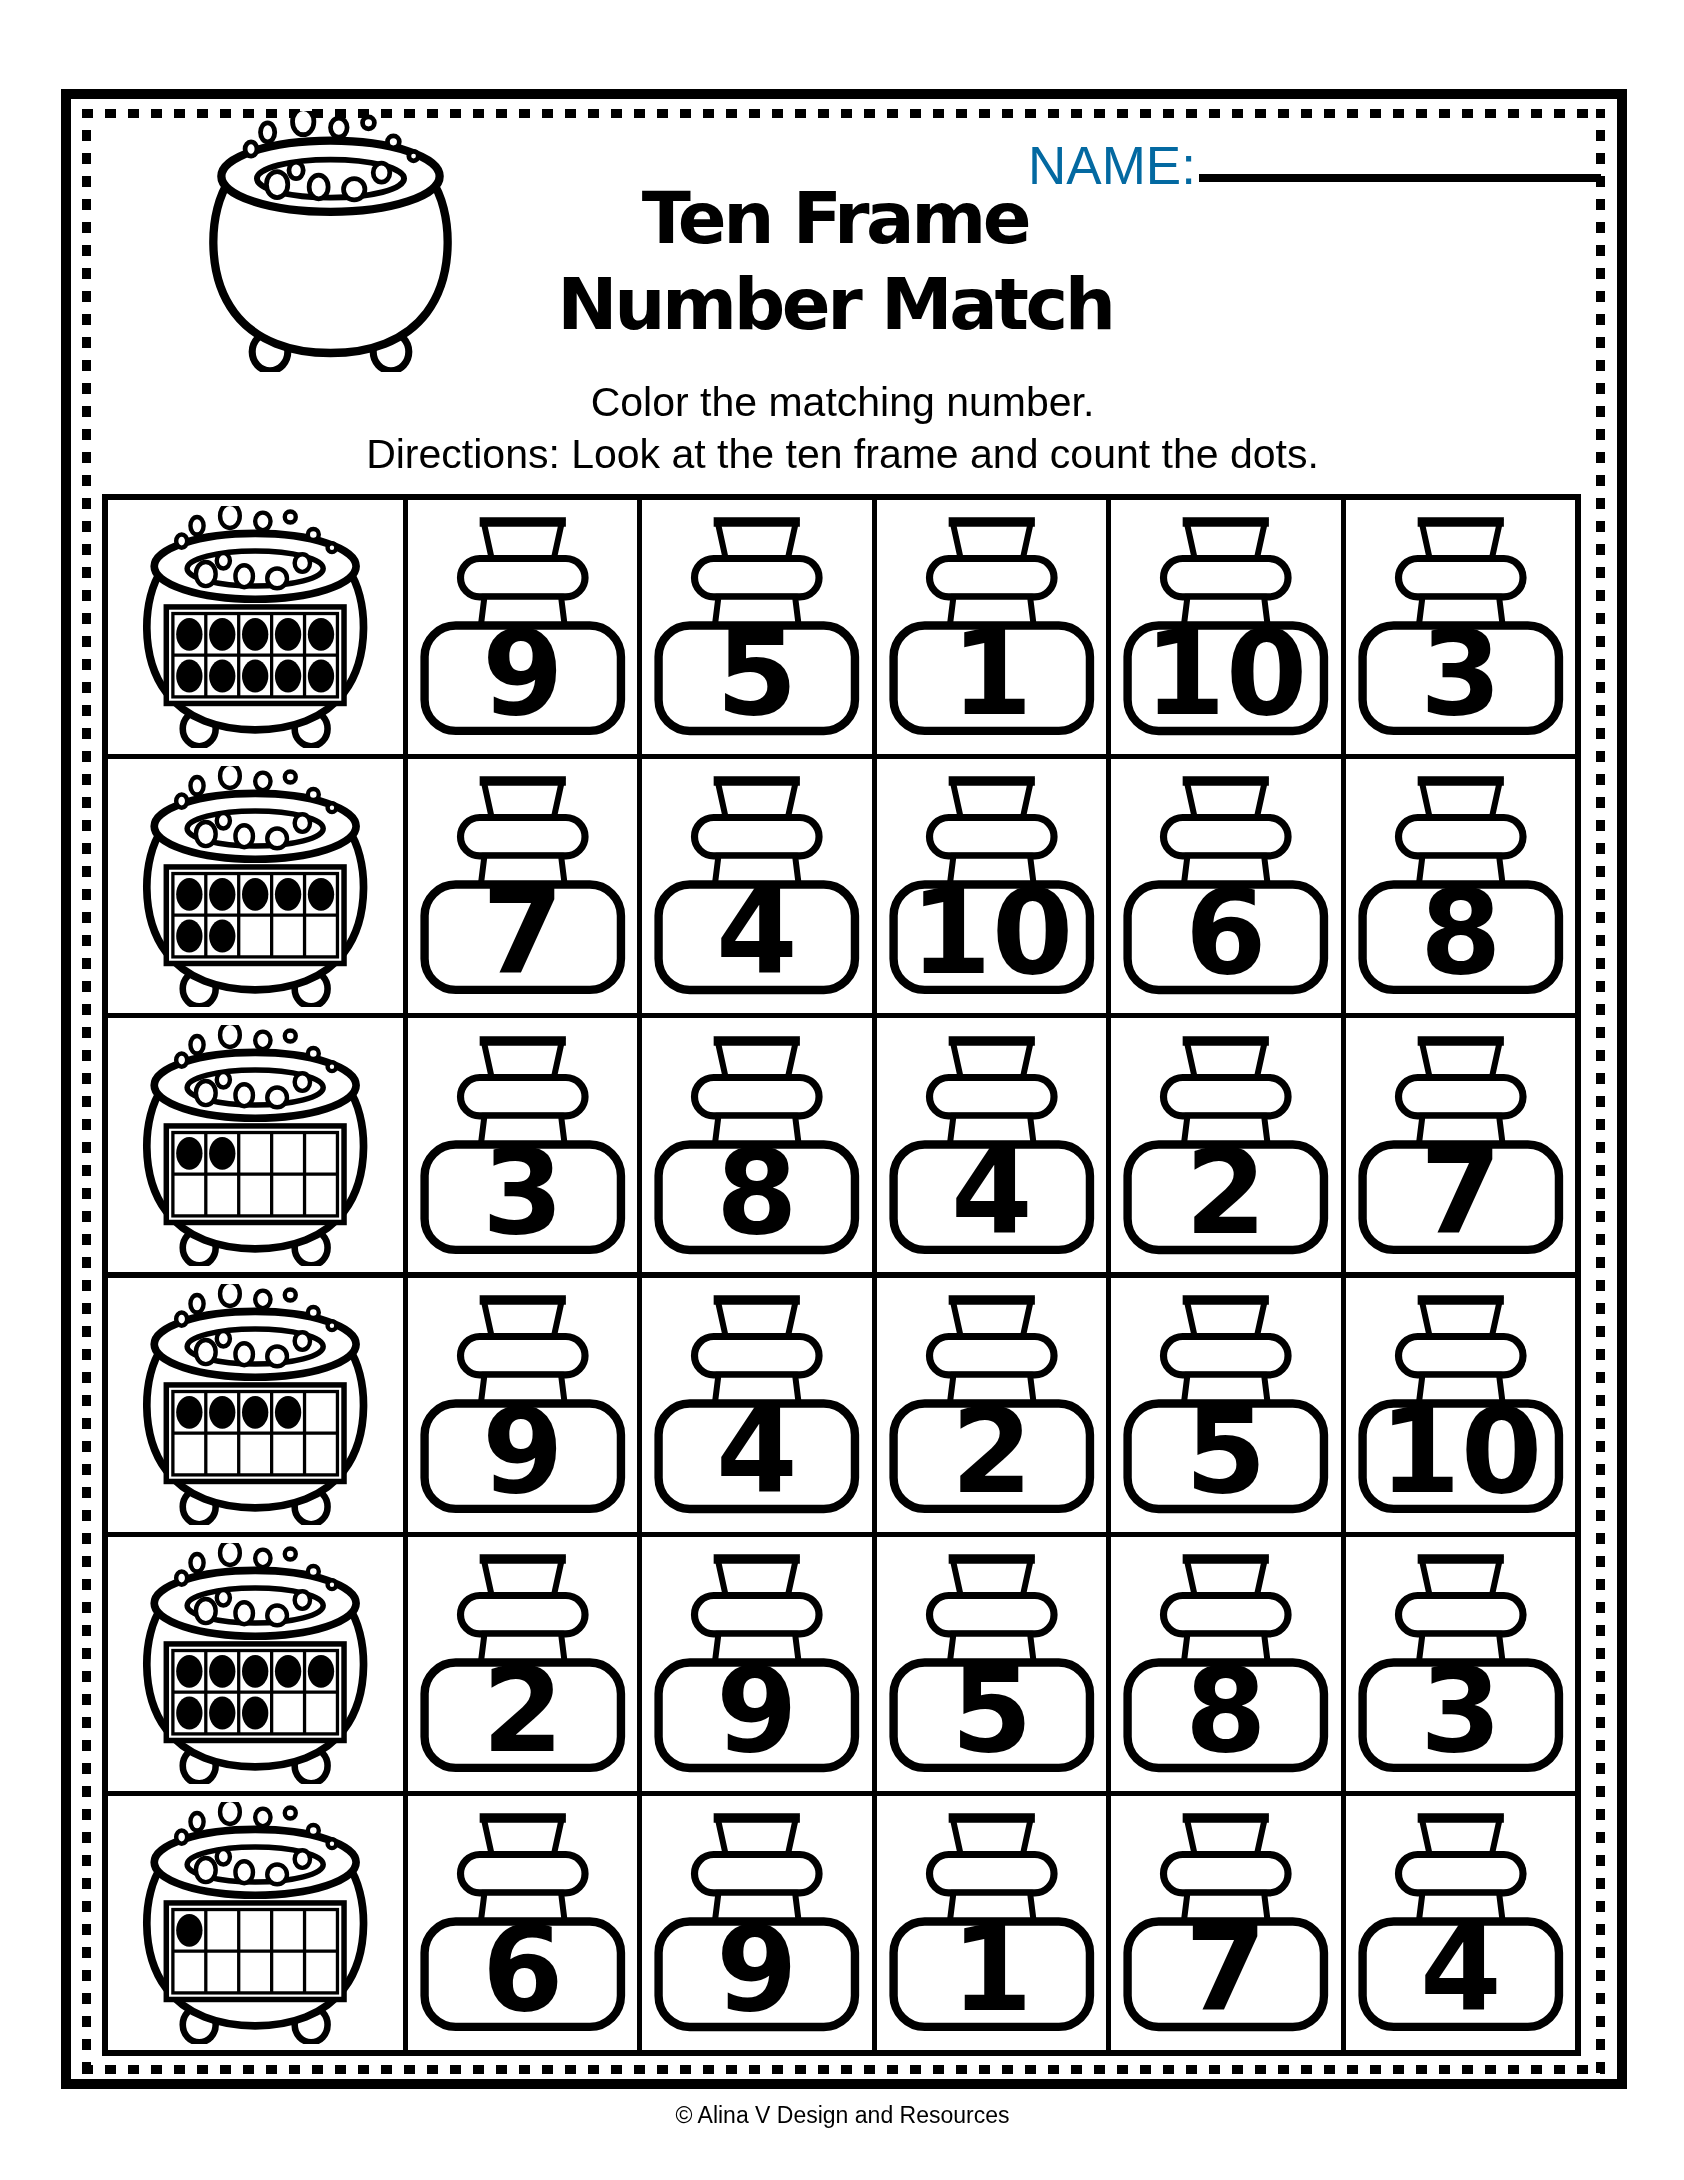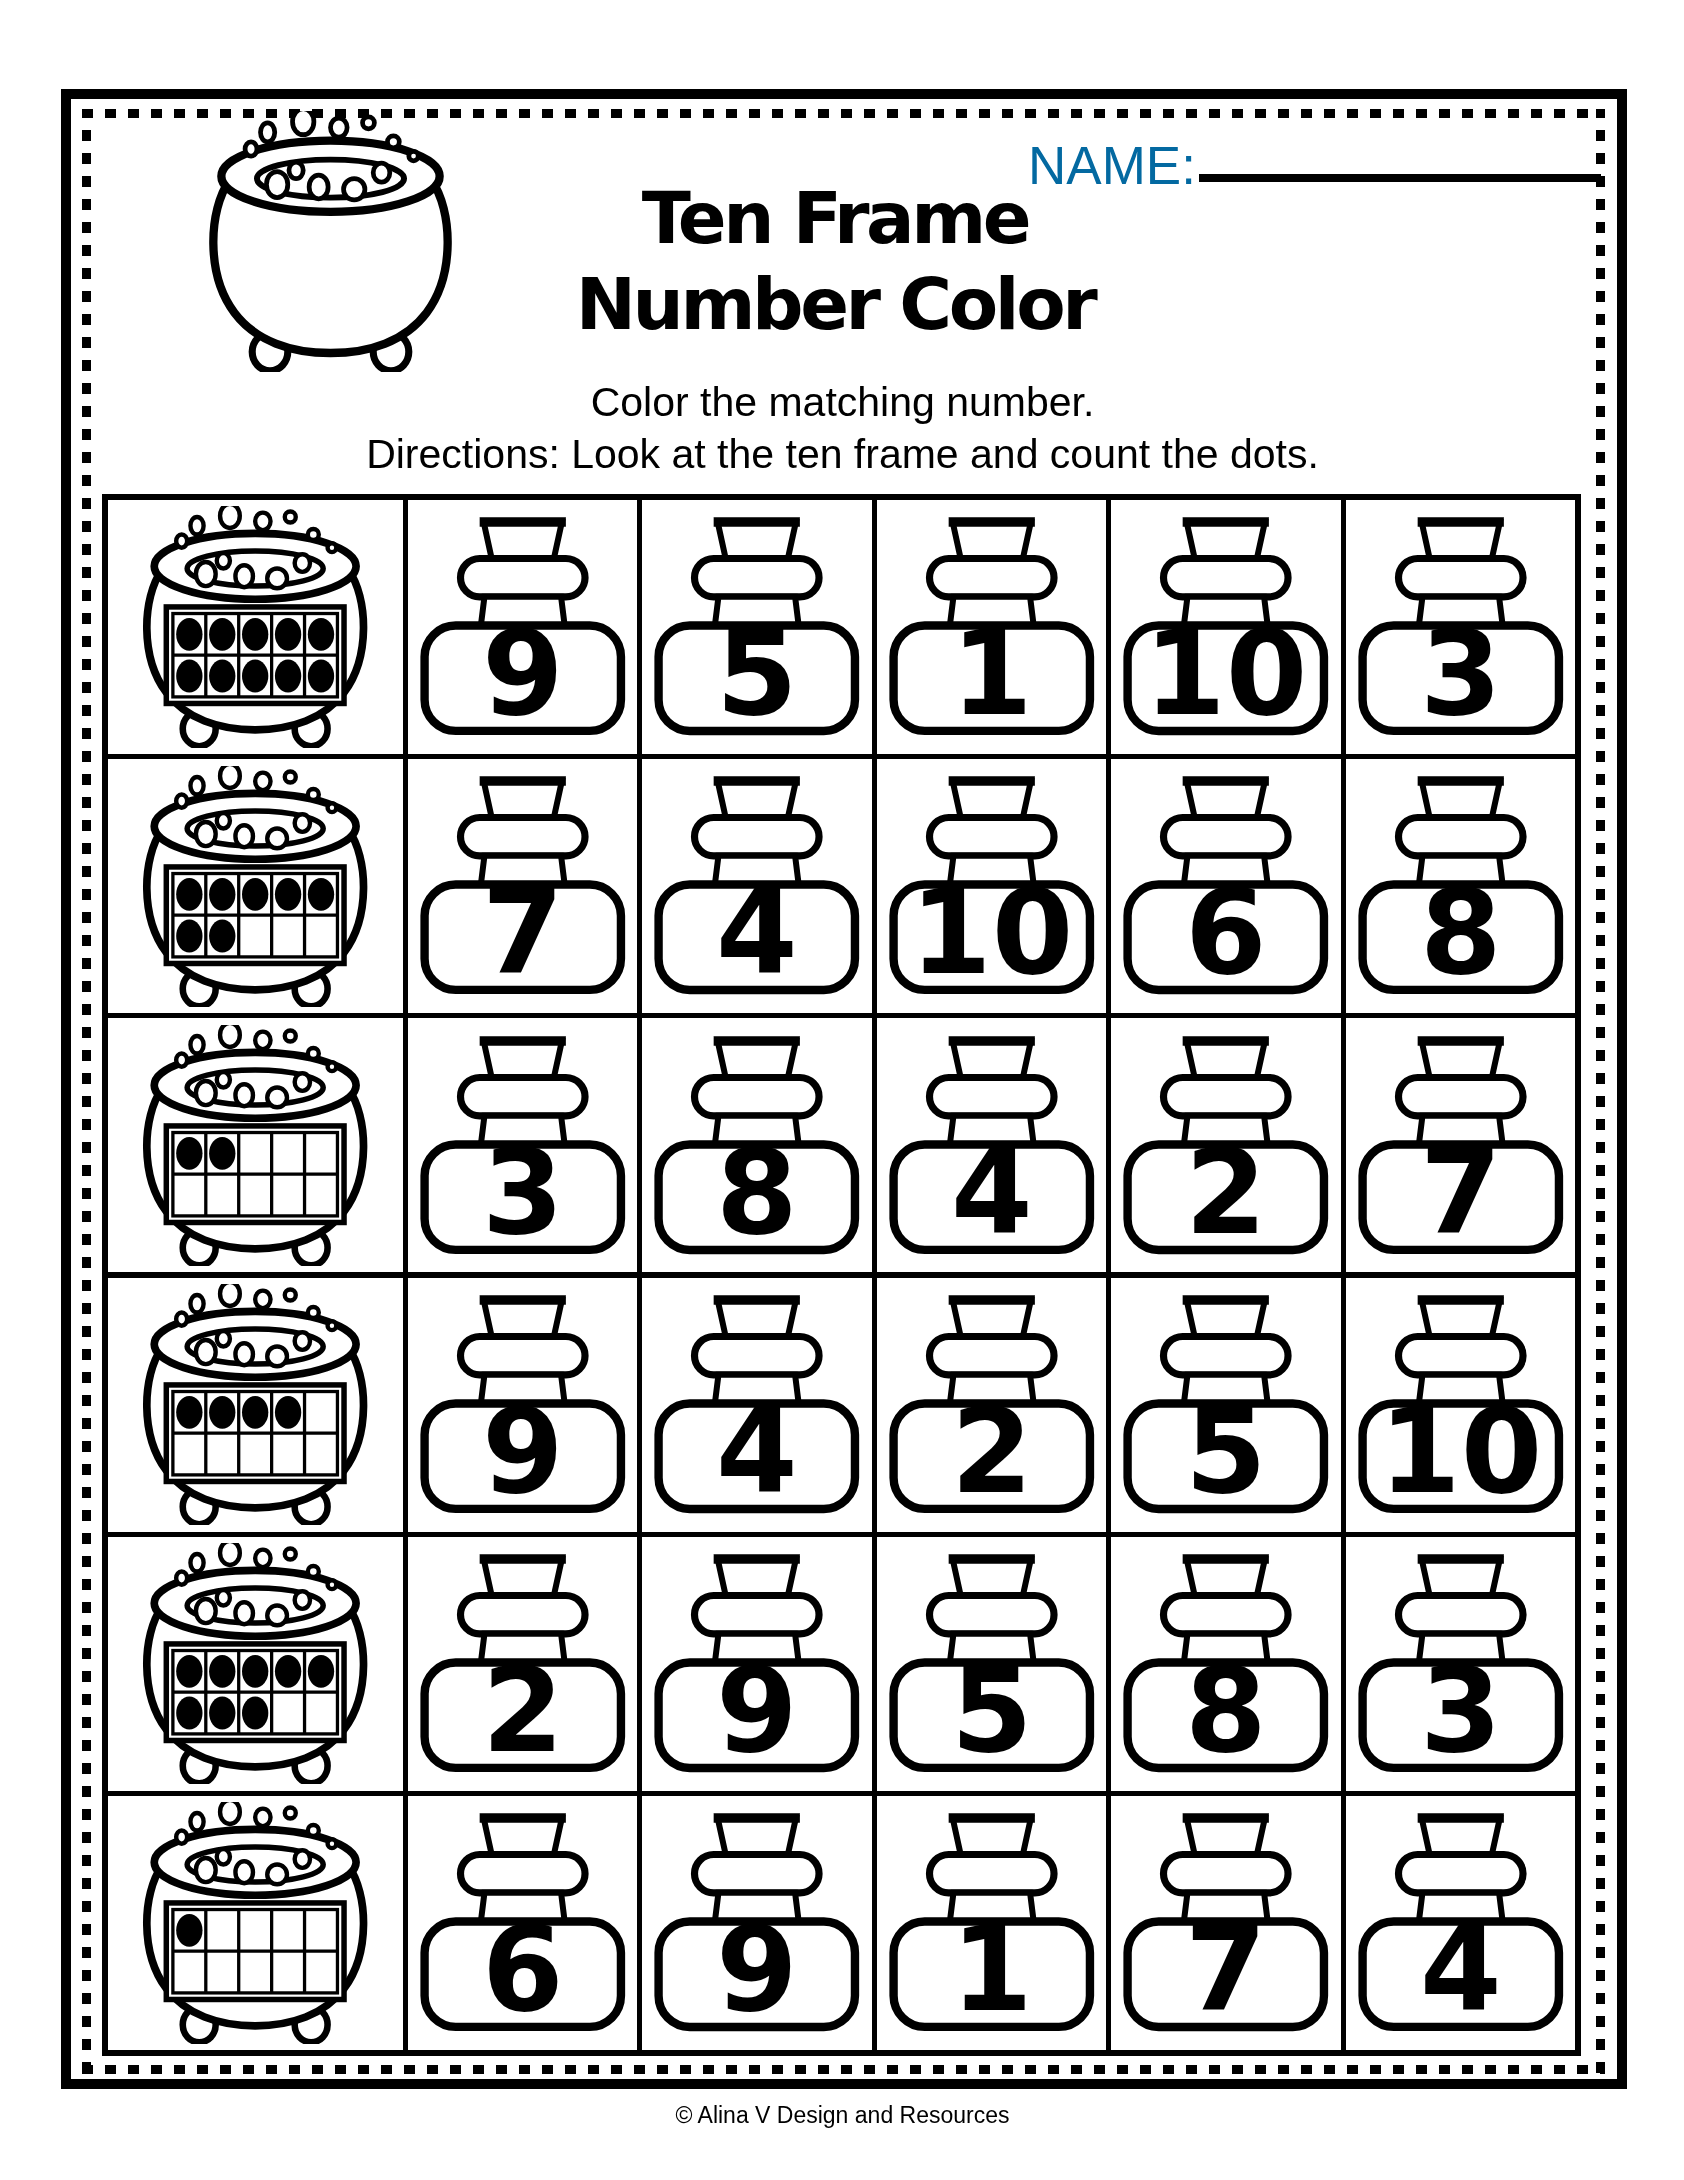--- a/index.html
+++ b/index.html
@@ -87,21 +87,21 @@
           <ellipse cx="122" cy="14" rx="7" ry="8" stroke-width="4"></ellipse>
           <ellipse cx="147" cy="10" rx="5" ry="5" stroke-width="4"></ellipse>
           <ellipse cx="48" cy="32" rx="5" ry="6" stroke-width="4"></ellipse>
           <ellipse cx="168" cy="26" rx="5" ry="5" stroke-width="4"></ellipse>
           <ellipse cx="185" cy="38" rx="4" ry="4" stroke-width="4"></ellipse>
         </g>
       </svg></div>
 
   <div class="title">
     <div>Ten Frame</div>
-    <div>Number Color</div>
+    <div>Number Match</div>
   </div>
 
   <div class="name-row">
     <span class="name-label">NAME:</span>
   </div>
   <div class="name-line"></div>
 
   <div class="directions">
     <div>Color the matching number.</div>
     <div>Directions: Look at the ten frame and count the dots.</div>

